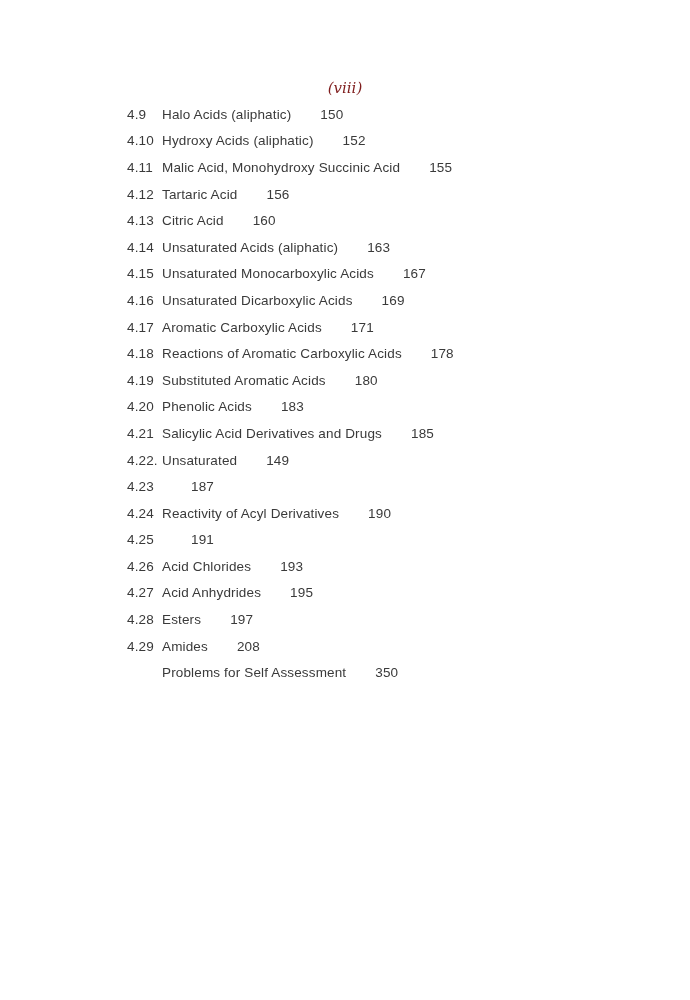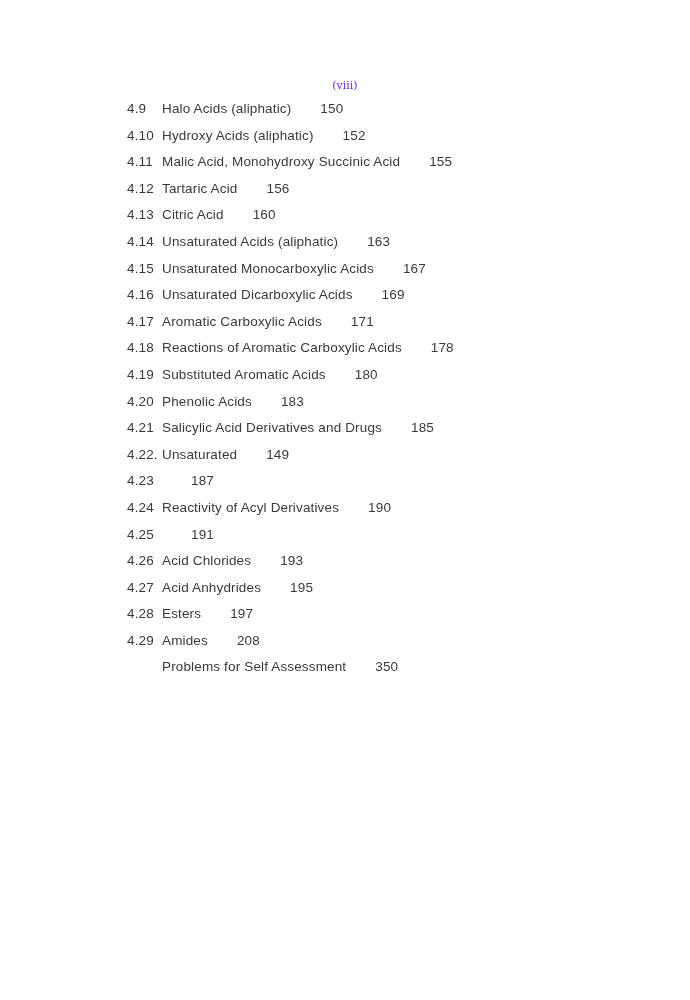--- a/index.html
+++ b/index.html
@@ -16,32 +16,33 @@
     color: #3a3a3a;
     overflow: hidden;
   }
   .page-header {
     position: absolute;
     top: 79px;
     left: 0;
     width: 690px;
     text-align: center;
     font-family: "DejaVu Serif", serif;
-    font-size: 11px;
-    color: #6d28d9;
+    font-size: 15px;
+    color: #7f1d1d;
+    font-style: italic;
   }
   .toc {
     position: absolute;
     top: 101px;
     left: 127px;
     width: 540px;
   }
   .toc-row {
     display: flex;
-    align-items: flex-start;
+    align-items: center;
     height: 26.6px;
     font-size: 13.5px;
     letter-spacing: 0.15px;
     white-space: nowrap;
   }
   .toc-row .num {
     flex: none;
     width: 35px;
   }
   .toc-row .pg {

